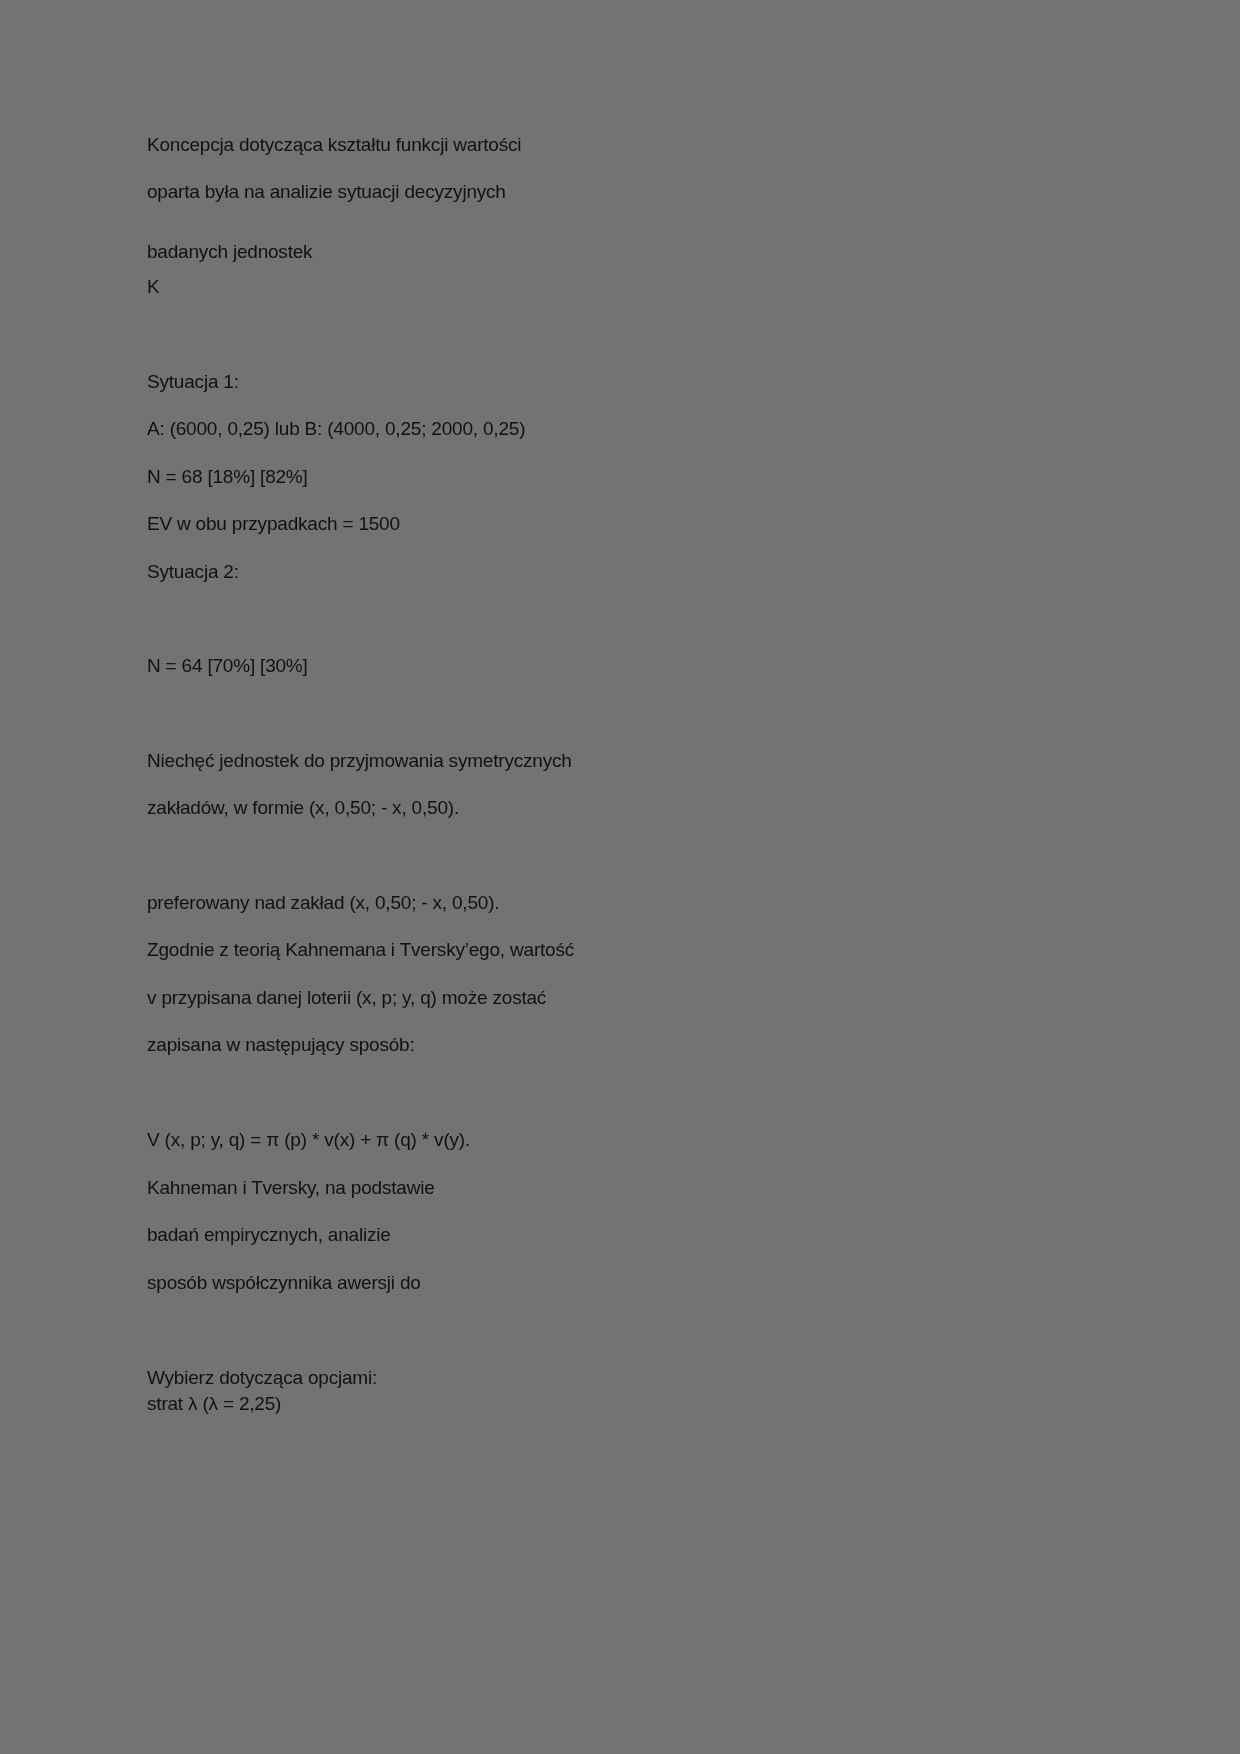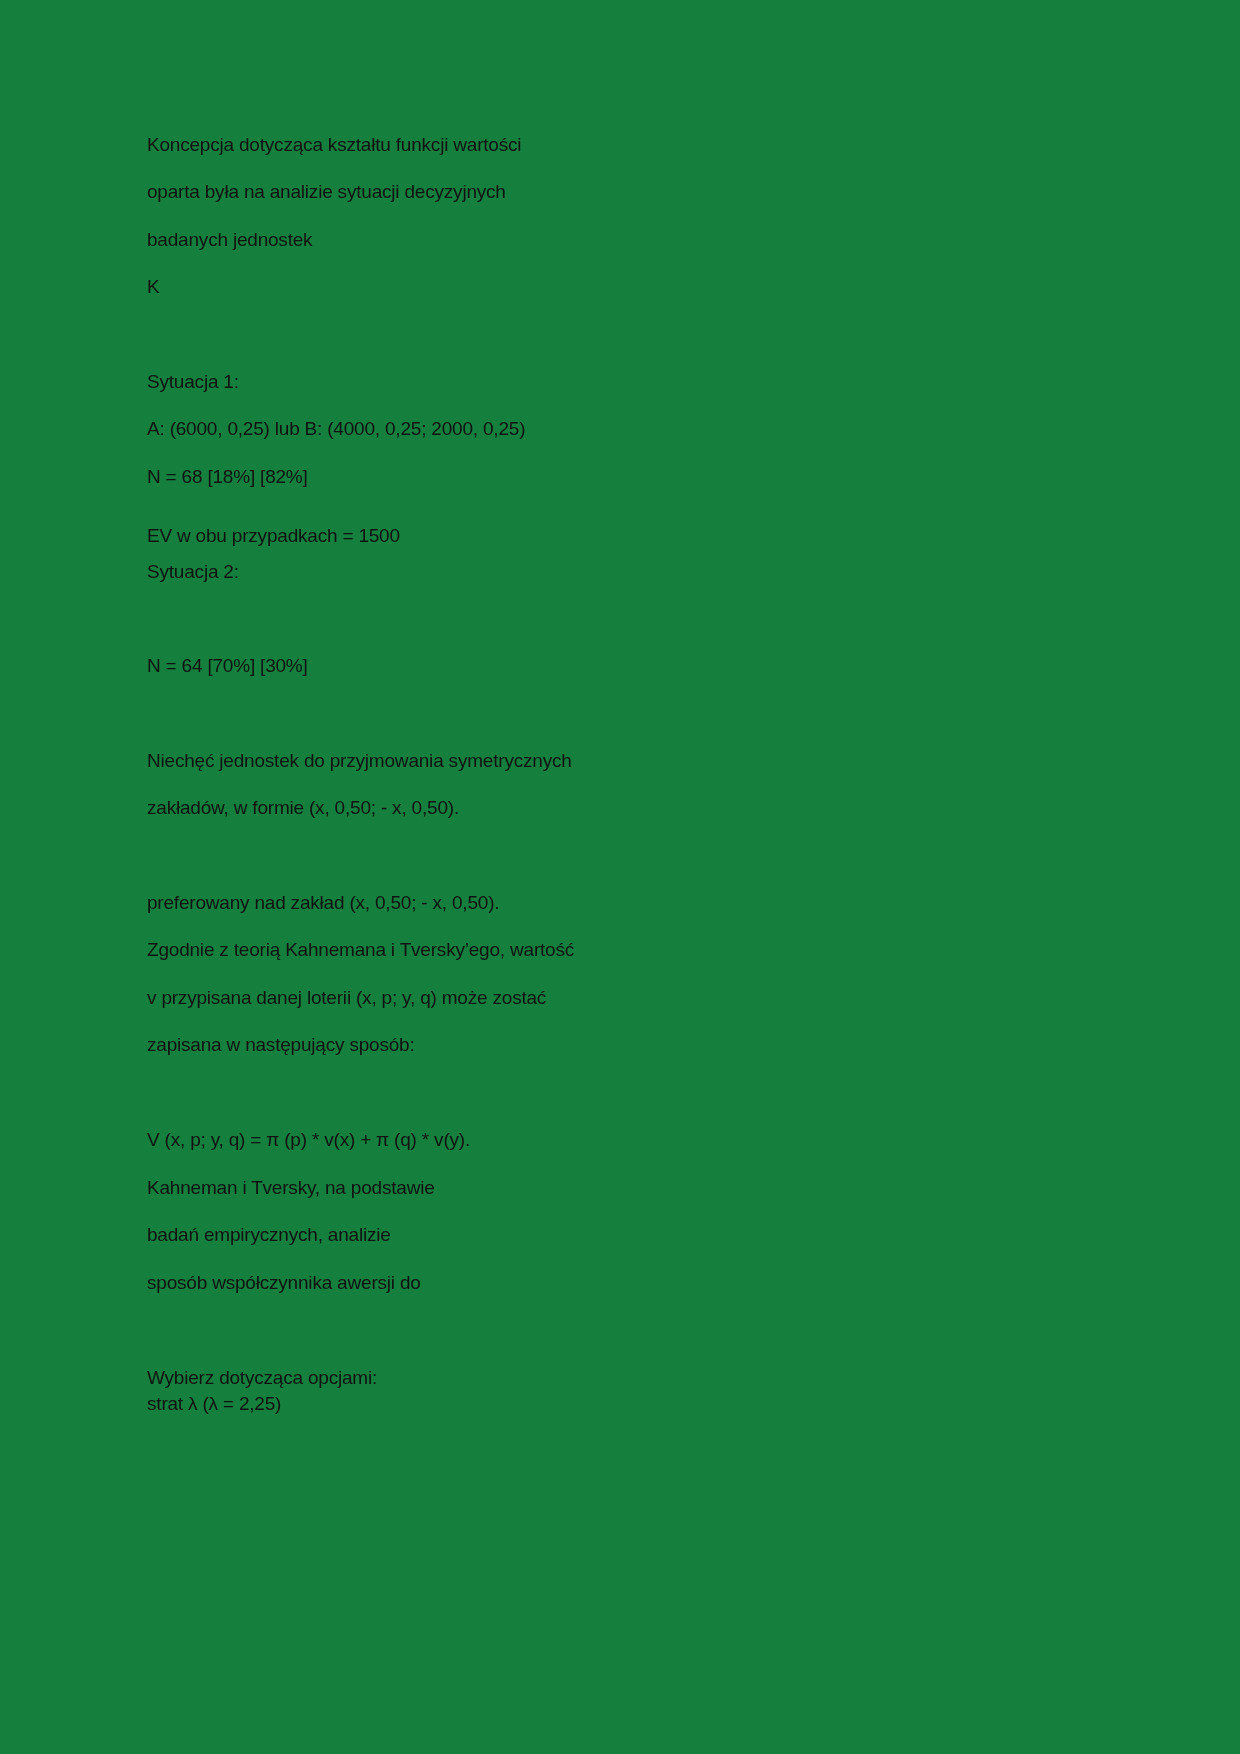--- a/index.html
+++ b/index.html
@@ -12,46 +12,46 @@
       height: 1754px;
       position: relative;
       overflow: hidden;
     }
     .page {
       position: absolute;
       left: 0;
       top: 0;
       width: 1240px;
       height: 1754px;
-      background: #15803d;
+      background: #737373;
     }
     .line {
       position: absolute;
       left: 147px;
       font-family: "Liberation Sans", "DejaVu Sans", sans-serif;
       font-size: 19px;
       color: #111111;
       white-space: nowrap;
       line-height: 24px;
       letter-spacing: -0.2px;
     }
   </style>
 </head>
 <body>
 
 <div class="page">
   <div class="line" style="top:133px">Koncepcja dotycząca kształtu funkcji wartości</div>
   <div class="line" style="top:180px">oparta była na analizie sytuacji decyzyjnych</div>
-  <div class="line" style="top:228px">badanych jednostek</div>
+  <div class="line" style="top:240px">badanych jednostek</div>
   <div class="line" style="top:275px">K</div>
 
   <div class="line" style="top:370px">Sytuacja 1:</div>
   <div class="line" style="top:417px">A: (6000, 0,25) lub B: (4000, 0,25; 2000, 0,25)</div>
   <div class="line" style="top:465px">N = 68 [18%] [82%]</div>
-  <div class="line" style="top:524px">EV w obu przypadkach = 1500</div>
+  <div class="line" style="top:512px">EV w obu przypadkach = 1500</div>
   <div class="line" style="top:560px">Sytuacja 2:</div>
   <div class="line" style="top:654px">N = 64 [70%] [30%]</div>
 
   <div class="line" style="top:749px">Niechęć jednostek do przyjmowania symetrycznych</div>
   <div class="line" style="top:796px">zakładów, w formie (x, 0,50; - x, 0,50).</div>
   <div class="line" style="top:891px">preferowany nad zakład (x, 0,50; - x, 0,50).</div>
   <div class="line" style="top:986px">v przypisana danej loterii (x, p; y, q) może zostać</div>
   <div class="line" style="top:938px">Zgodnie z teorią Kahnemana i Tversky’ego, wartość</div>
   <div class="line" style="top:1033px">zapisana w następujący sposób:</div>
   <div class="line" style="top:1128px">V (x, p; y, q) = π (p) * v(x) + π (q) * v(y).</div>

